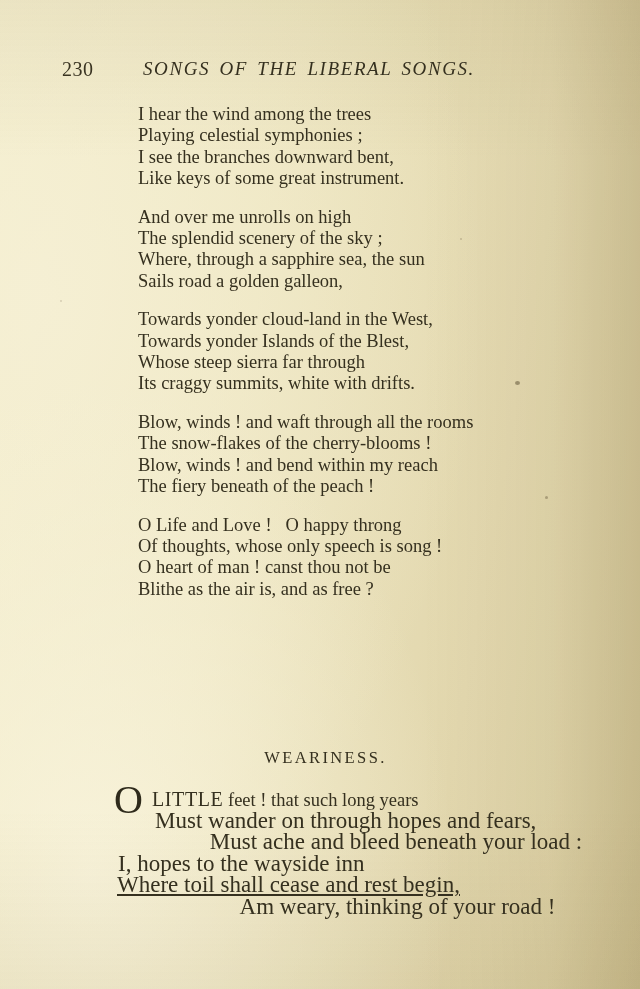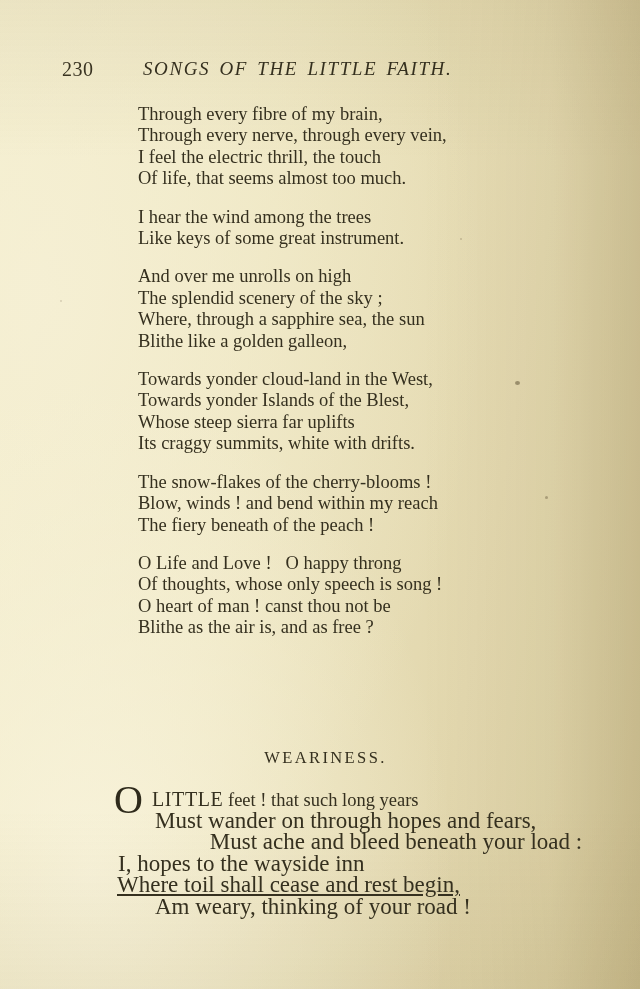--- a/index.html
+++ b/index.html
@@ -146,68 +146,65 @@
 
   .smallcaps-word {
     font-size: 20px;
     letter-spacing: 0.6px;
   }
 
   .ind-a { padding-left: 155px; }
   .ind-b { padding-left: 152px; text-align: center; }
   .ind-c { padding-left: 118px; }
   .ind-d { padding-left: 117px; text-decoration: underline; }
-  .ind-e { padding-left: 155px; }
+  .ind-e { padding-left: 155px; text-align: center; }
 </style>
 </head>
 <body>
 
 <div id="page">
 
   <div id="paper-grain"></div>
 
   <div class="speck" style="left:515px; top:381px; width:5px; height:4px; opacity:0.6;"></div>
   <div class="speck" style="left:545px; top:496px; width:3px; height:3px; opacity:0.45;"></div>
   <div class="speck" style="left:460px; top:238px; width:2px; height:2px; opacity:0.3;"></div>
   <div class="speck" style="left:60px; top:300px; width:2px; height:2px; opacity:0.22;"></div>
 
   <div id="running-head">
     <span id="page-number">230</span>
-    <span id="running-title">SONGS OF THE LITTLE FAITH.</span>
+    <span id="running-title">SONGS OF THE LIBERAL SONGS.</span>
   </div>
 
   <div id="poem-one">
 
-    <div class="stanza">
-      <div class="verse-line">Through every fibre of my brain,</div>
-      <div class="verse-line">Through every nerve, through every vein,</div>
-      <div class="verse-line">I feel the electric thrill, the touch</div>
-      <div class="verse-line">Of life, that seems almost too much.</div>
-    </div>
 
     <div class="stanza">
       <div class="verse-line">I hear the wind among the trees</div>
+      <div class="verse-line">Playing celestial symphonies ;</div>
+      <div class="verse-line">I see the branches downward bent,</div>
       <div class="verse-line">Like keys of some great instrument.</div>
     </div>
 
     <div class="stanza">
       <div class="verse-line">And over me unrolls on high</div>
       <div class="verse-line">The splendid scenery of the sky ;</div>
       <div class="verse-line">Where, through a sapphire sea, the sun</div>
-      <div class="verse-line">Blithe like a golden galleon,</div>
+      <div class="verse-line">Sails road a golden galleon,</div>
     </div>
 
     <div class="stanza">
       <div class="verse-line">Towards yonder cloud-land in the West,</div>
       <div class="verse-line">Towards yonder Islands of the Blest,</div>
-      <div class="verse-line">Whose steep sierra far uplifts</div>
+      <div class="verse-line">Whose steep sierra far through</div>
       <div class="verse-line">Its craggy summits, white with drifts.</div>
     </div>
 
     <div class="stanza">
+      <div class="verse-line">Blow, winds ! and waft through all the rooms</div>
       <div class="verse-line">The snow-flakes of the cherry-blooms !</div>
       <div class="verse-line">Blow, winds ! and bend within my reach</div>
       <div class="verse-line">The fiery beneath of the peach !</div>
     </div>
 
     <div class="stanza">
       <div class="verse-line">O Life and Love !   O happy throng</div>
       <div class="verse-line">Of thoughts, whose only speech is song !</div>
       <div class="verse-line">O heart of man ! canst thou not be</div>
       <div class="verse-line">Blithe as the air is, and as free ?</div>

